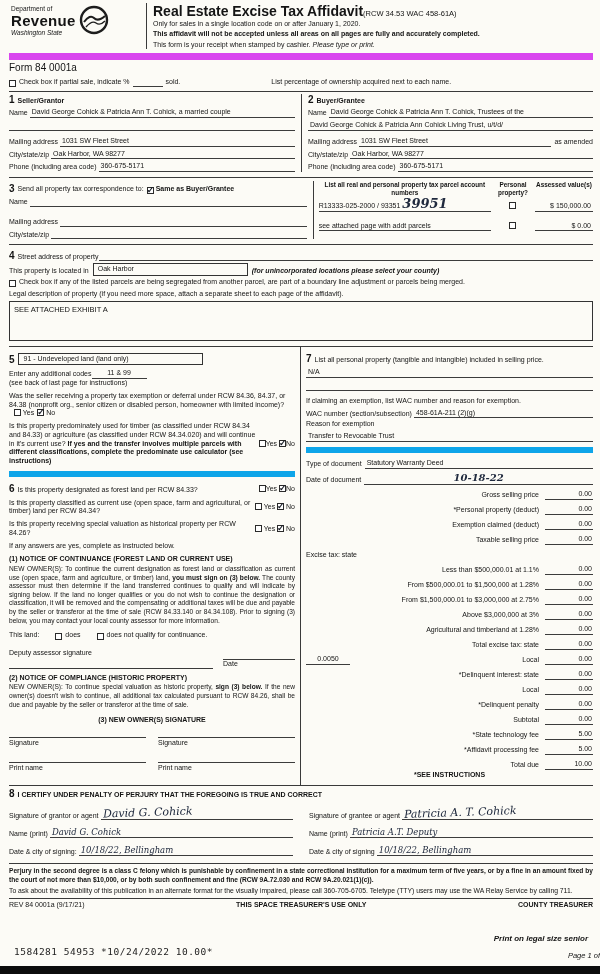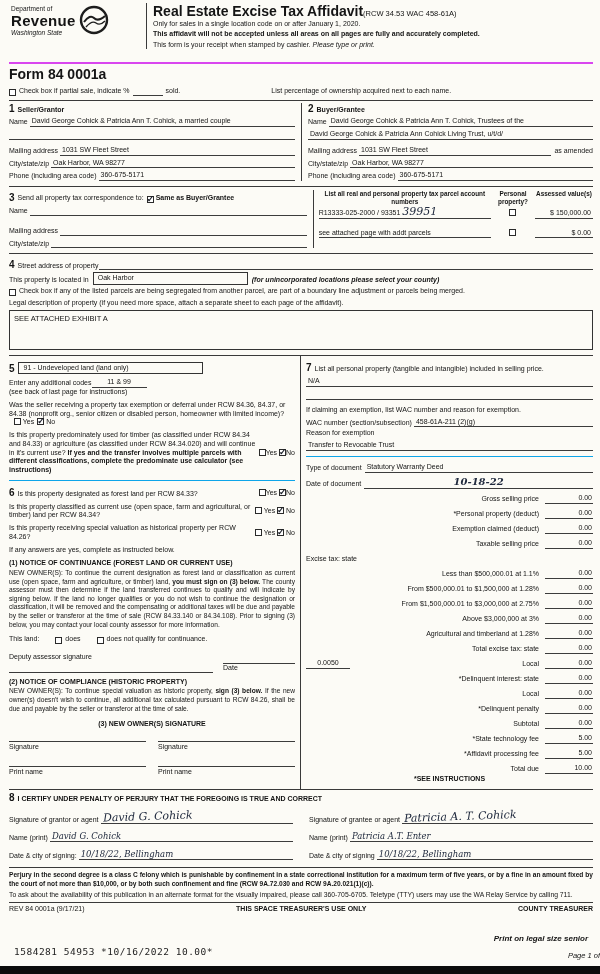--- a/index.html
+++ b/index.html
@@ -14,71 +14,71 @@
 .cb{display:inline-block;width:7px;height:7px;border:1px solid #2a2a2a;background:#fff;
   vertical-align:-1px;position:relative;flex:none}
 .cb.checked::after{content:"✓";position:absolute;left:-1px;top:-3px;font-size:9px;font-weight:bold;color:#181c26}
 .fill{border-bottom:1px solid #3c3c3c}
 .val{flex:1;min-width:0;padding:0 2px}
 .lbl{white-space:nowrap;margin-right:2px}
 .frow{display:flex;align-items:flex-end;margin-top:3px}
 .hw{font-family:"DejaVu Serif",serif;font-style:italic;color:#202a3e}
 .mt2{margin-top:2px}.mt4{margin-top:4px}.mt6{margin-top:6px}.mt10{margin-top:10px}
 
-.hdr{display:flex;border-bottom:2px solid #d946ef;padding-bottom:13px}
+.hdr{display:flex;border-bottom:7px solid #d946ef;padding-bottom:4px}
 .hdr-left{width:138px;border-right:1px solid #3a3a3a;padding:2px 3px 0 2px}
 .dept-top{display:flex;align-items:flex-start}
 .dept-of{font-size:6.5px}
 .revenue{font-size:15px;font-weight:bold;letter-spacing:.3px;line-height:1.05}
 .wa{font-size:6.5px;font-style:italic}
 .logo{margin-left:3px;flex:none}
 .hdr-right{flex:1;padding:1px 0 0 6px}
 .title-row{display:flex;align-items:baseline;gap:0;flex-wrap:nowrap}
 .title{font-size:14px;font-weight:bold;line-height:1.05;white-space:nowrap}
 .rcw{font-size:7.5px;white-space:nowrap}
 .note{font-size:7px;margin-top:1.5px}
 .formno-row{margin-top:2px}
-.formno{font-size:14px;font-weight:bold}
+.formno{font-size:10px;font-weight:normal}
 
 .partial{display:flex;align-items:flex-end;gap:3px;border-bottom:1px solid #3a3a3a;padding:3px 0 4px}
 .blank{display:inline-block;border-bottom:1px solid #3c3c3c}
 .w30{width:30px}
 .w55{width:55px;text-align:center}
 .partial-note{margin-left:88px}
 
 .sec12{display:flex;border-bottom:1px solid #3a3a3a;padding:2px 0 5px}
 .party{width:50%;padding-right:6px}
 .party.pr{border-left:1px solid #3a3a3a;padding-left:6px;padding-right:0}
 .sec-head{margin:1px 0 1px}
 .addr-note{white-space:nowrap;margin-left:3px}
 
 .sec3{display:flex;border-bottom:1px solid #3a3a3a;padding:3px 0 5px}
 .sec3-l{width:52%;padding-right:6px}
 .sec3-r{width:48%;border-left:1px solid #3a3a3a;padding-left:5px}
 .ptg{display:grid;grid-template-columns:1fr 36px 58px;column-gap:4px;align-items:end}
 .pt-h{font-weight:bold;font-size:6.4px;line-height:1.15;text-align:center;align-self:start}
 .pt-c2{text-align:center;padding-bottom:1px}
 .pt-c3{text-align:right;padding-right:2px}
-.hw-big{font-size:11px;font-weight:normal;line-height:.9}
+.hw-big{font-size:13px;font-weight:bold;line-height:.9}
 
 .sec4{border-bottom:1px solid #3a3a3a;padding:3px 0 5px}
 .locbox{display:inline-block;border:1px solid #333;min-width:155px;padding:1px 4px;margin:0 4px}
 .legalbox{border:1px solid #333;height:40px;margin-top:2px;padding:3px 4px;font-size:7.5px}
 
 .main{display:flex;border-bottom:1px solid #3a3a3a}
 .mcol-l{width:50%;border-right:1px solid #3a3a3a;padding:3px 5px 5px 0}
 .mcol-r{width:50%;padding:3px 0 5px 5px}
 .codebox{display:inline-block;border:1px solid #333;padding:1px 5px;min-width:185px}
 .qpara{margin-top:4px}
 .yn{white-space:nowrap;margin-left:2px}
 .yn .cb{margin-left:3px}
 .qflex{display:flex;margin-top:4px}
 .qtext{flex:1;padding-right:3px}
 .yncell{white-space:nowrap;align-self:center;flex:none}
-.bt{border-top:1px solid #0ea5e9;margin-top:5px;padding-top:3px}
+.bt{border-top:6px solid #0ea5e9;margin-top:5px;padding-top:3px}
 .n-title{font-weight:bold;margin-top:5px}
 .n-body{margin-top:1px;font-size:6.6px;line-height:1.3;text-align:justify}
 .landrow{display:flex;gap:16px;margin-top:6px;align-items:flex-end}
 .landrow .gap{display:flex;gap:3px;align-items:flex-end}
 .deprow{display:flex;gap:10px;margin-top:9px}
 .depcell.main{flex:1}
 .depcell.date{width:72px}
 .sigrule{border-bottom:1px solid #3c3c3c;height:11px}
 .n3-title{font-weight:bold;text-align:center;margin-top:7px}
 .siggrid{display:flex;gap:12px}
@@ -484,37 +484,37 @@
             <span class="val fill"><span class="hw hname">10/18/22,  Bellingham</span></span>
           </div>
       </div>
       <div class="s8col">
         <div class="sigrow">
             <span class="lbl">Signature of grantee or agent</span>
             <span class="val fill"><span class="hw sig">Patricia A. T. Cohick</span></span>
           </div>
         <div class="sigrow">
             <span class="lbl">Name (print)</span>
-            <span class="val fill"><span class="hw hname">Patricia A.T. Enter</span></span>
+            <span class="val fill"><span class="hw hname">Patricia A.T. Deputy</span></span>
           </div>
         <div class="sigrow">
             <span class="lbl">Date &amp; city of signing</span>
             <span class="val fill"><span class="hw hname">10/18/22,  Bellingham</span></span>
           </div>
       </div>
     </div>
   </div>
 
   <div class="perjury b">Perjury in the second degree is a class C felony which is punishable by confinement in a state correctional institution for a maximum term of five years, or by a fine in an amount fixed by the court of not more than $10,000, or by both such confinement and fine (RCW 9A.72.030 and RCW 9A.20.021(1)(c)).</div>
   <div class="access">To ask about the availability of this publication in an alternate format for the visually impaired, please call 360-705-6705. Teletype (TTY) users may use the WA Relay Service by calling 711.</div>
 
   <div class="footrow">
     <span>REV 84 0001a  (9/17/21)</span>
     <span class="b">THIS SPACE TREASURER'S USE ONLY</span>
     <span class="b">COUNTY TREASURER</span>
   </div>
 
-  <div class="stamp">1584281 54953 *10/16/2022 10.00*</div>
+  <div class="stamp">1584281 54953 *10/24/2022 10.00*</div>
   <div class="printnote">Print on legal size senior</div>
   <div class="pagenote">Page 1 of</div>
   <div class="blackbar"></div>
 
 </div>
 
 </body></html>

